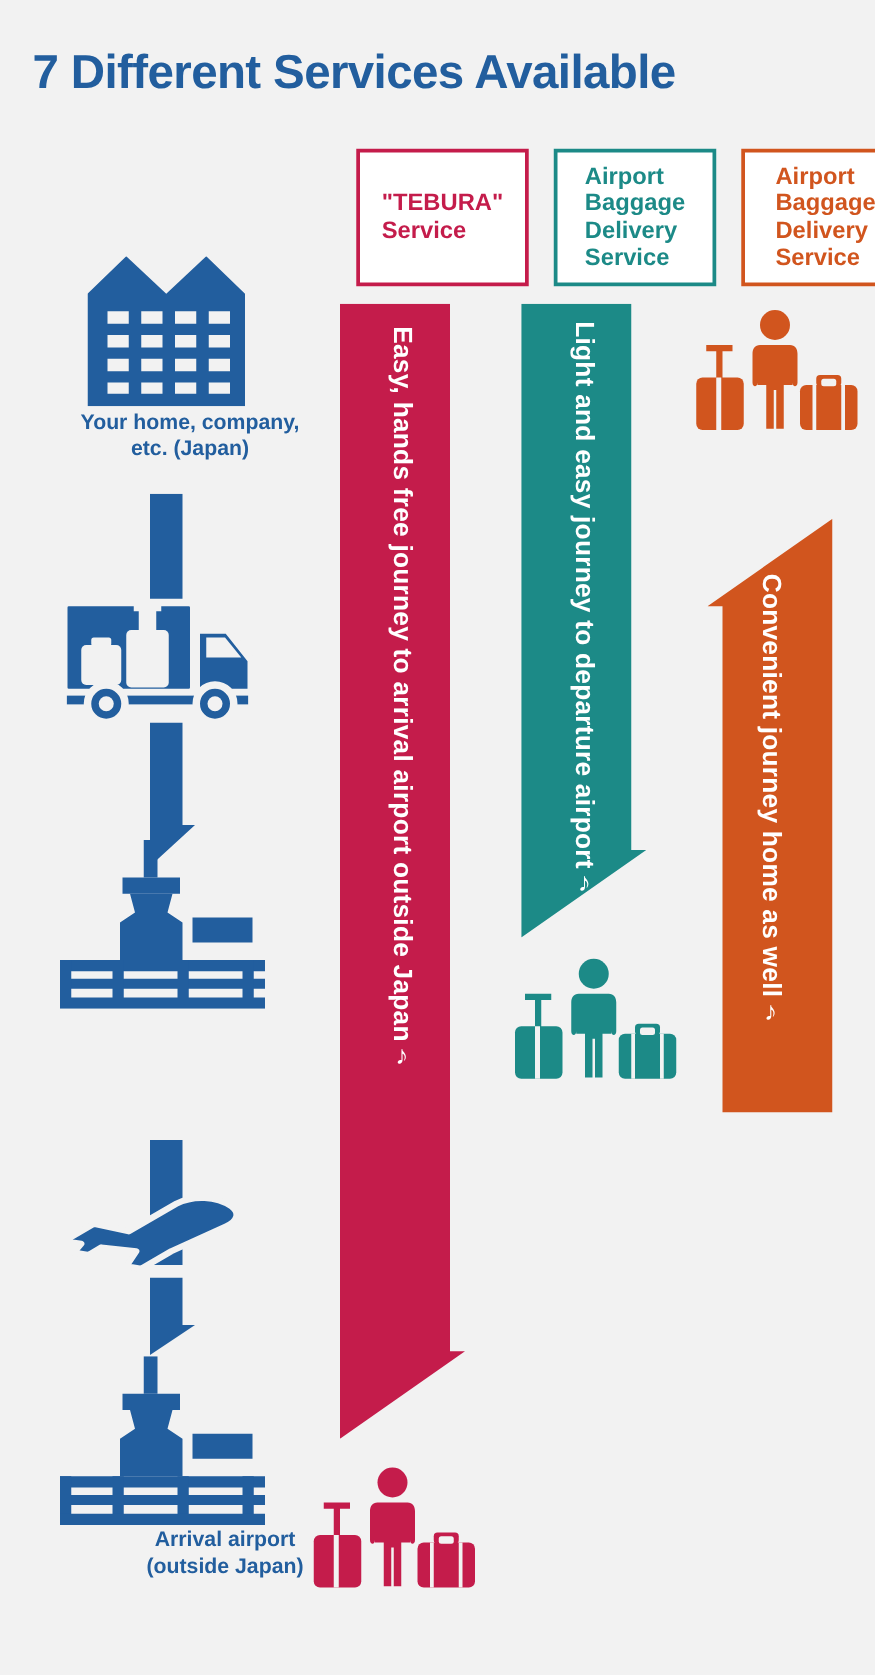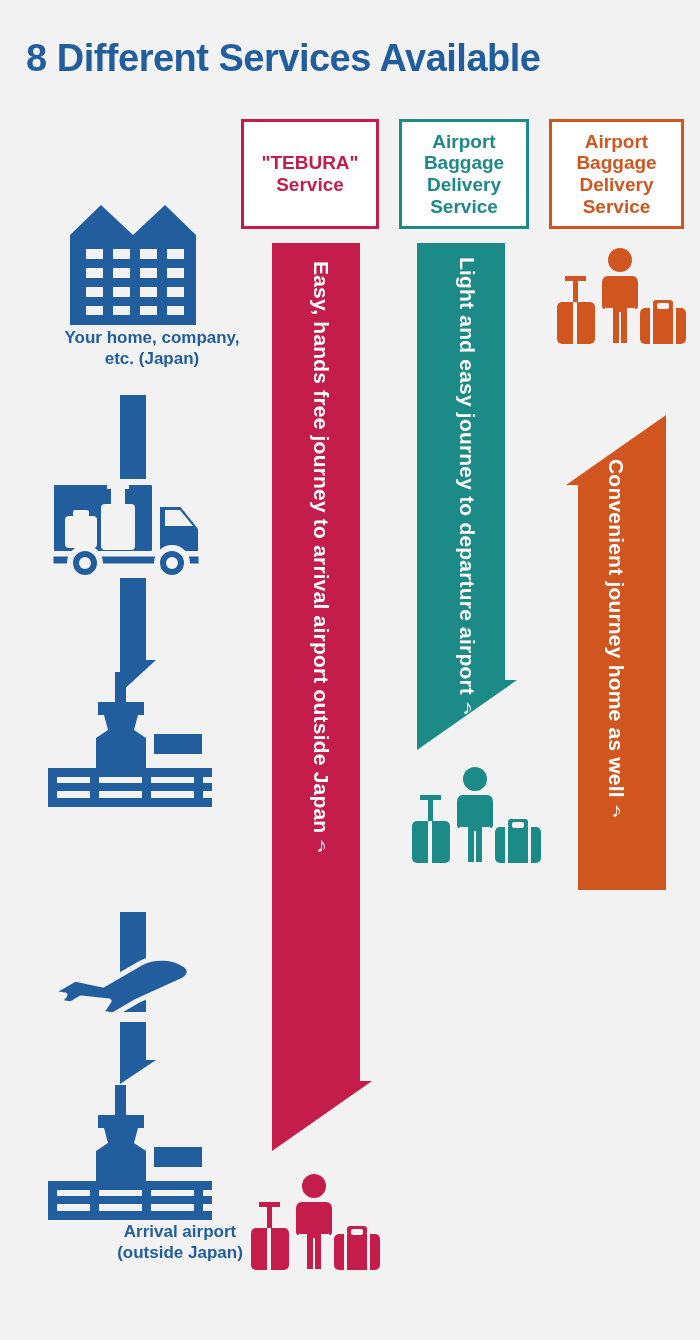--- a/index.html
+++ b/index.html
@@ -36,23 +36,24 @@
 
   
   .service-box {
     position: absolute;
     box-sizing: border-box;
     background: #ffffff;
     border: 3px solid #000;
     display: flex;
     align-items: center;
     justify-content: center;
-    text-align: center;
+    text-align: left;
     font-weight: bold;
     line-height: 1.14;
+    margin-left: 44px;
   }
   .service-box .sb-label { display: block; white-space: pre-line; }
 
   #service-box-0 {
     left: 241px; top: 119px; width: 138px; height: 110px;
     border-color: #C41C4B; color: #C41C4B; font-size: 19px;
   }
   #service-box-1 {
     left: 399px; top: 119px; width: 130px; height: 110px;
     border-color: #1C8A87; color: #1C8A87; font-size: 19px;
@@ -135,21 +136,21 @@
   }
   #traveler-orange  { left: 553px; top: 246px; }
   #traveler-teal    { left: 408px; top: 765px; }
   #traveler-crimson { left: 247px; top: 1172px; }
 </style>
 </head>
 <body>
 
 <div class="infographic">
 
-  <div class="page-title">8 Different Services Available</div>
+  <div class="page-title">7 Different Services Available</div>
 
   <div class="service-box" id="service-box-0">
     <span class="sb-label">"TEBURA"
 Service</span>
   </div>
 
   <div class="service-box" id="service-box-1">
     <span class="sb-label">Airport
 Baggage
 Delivery

